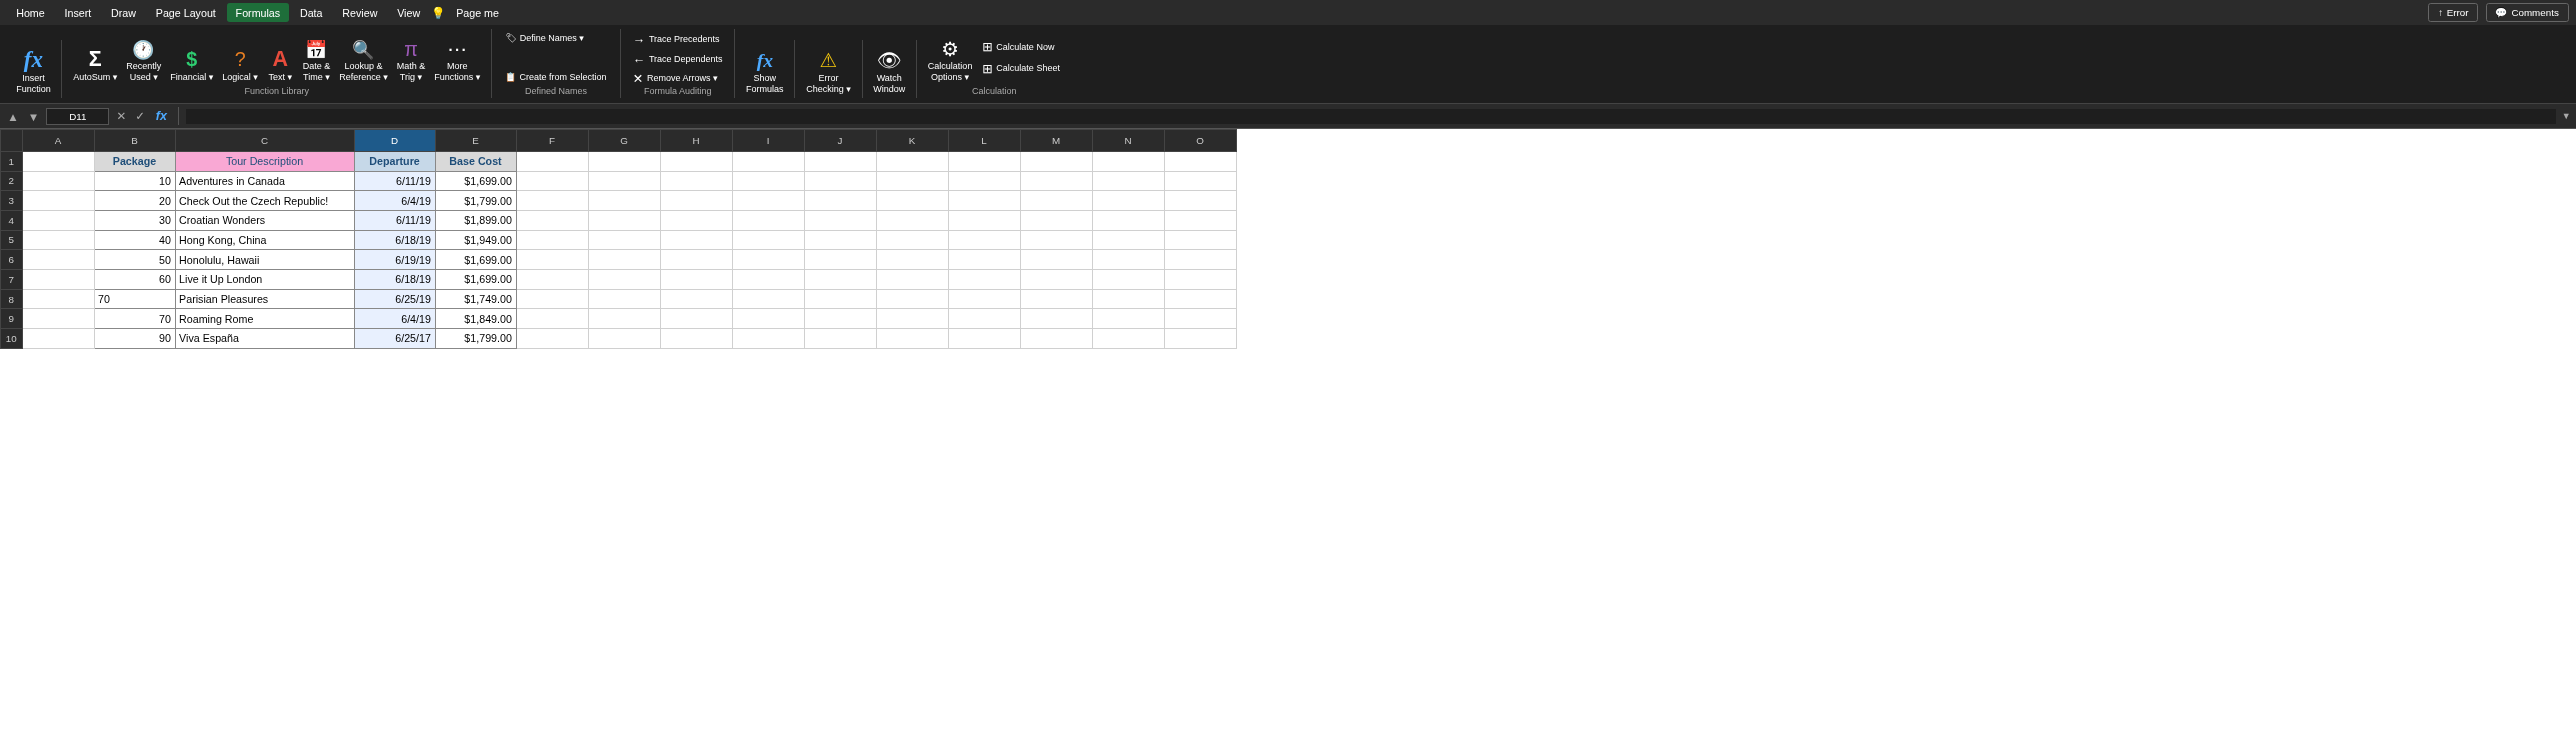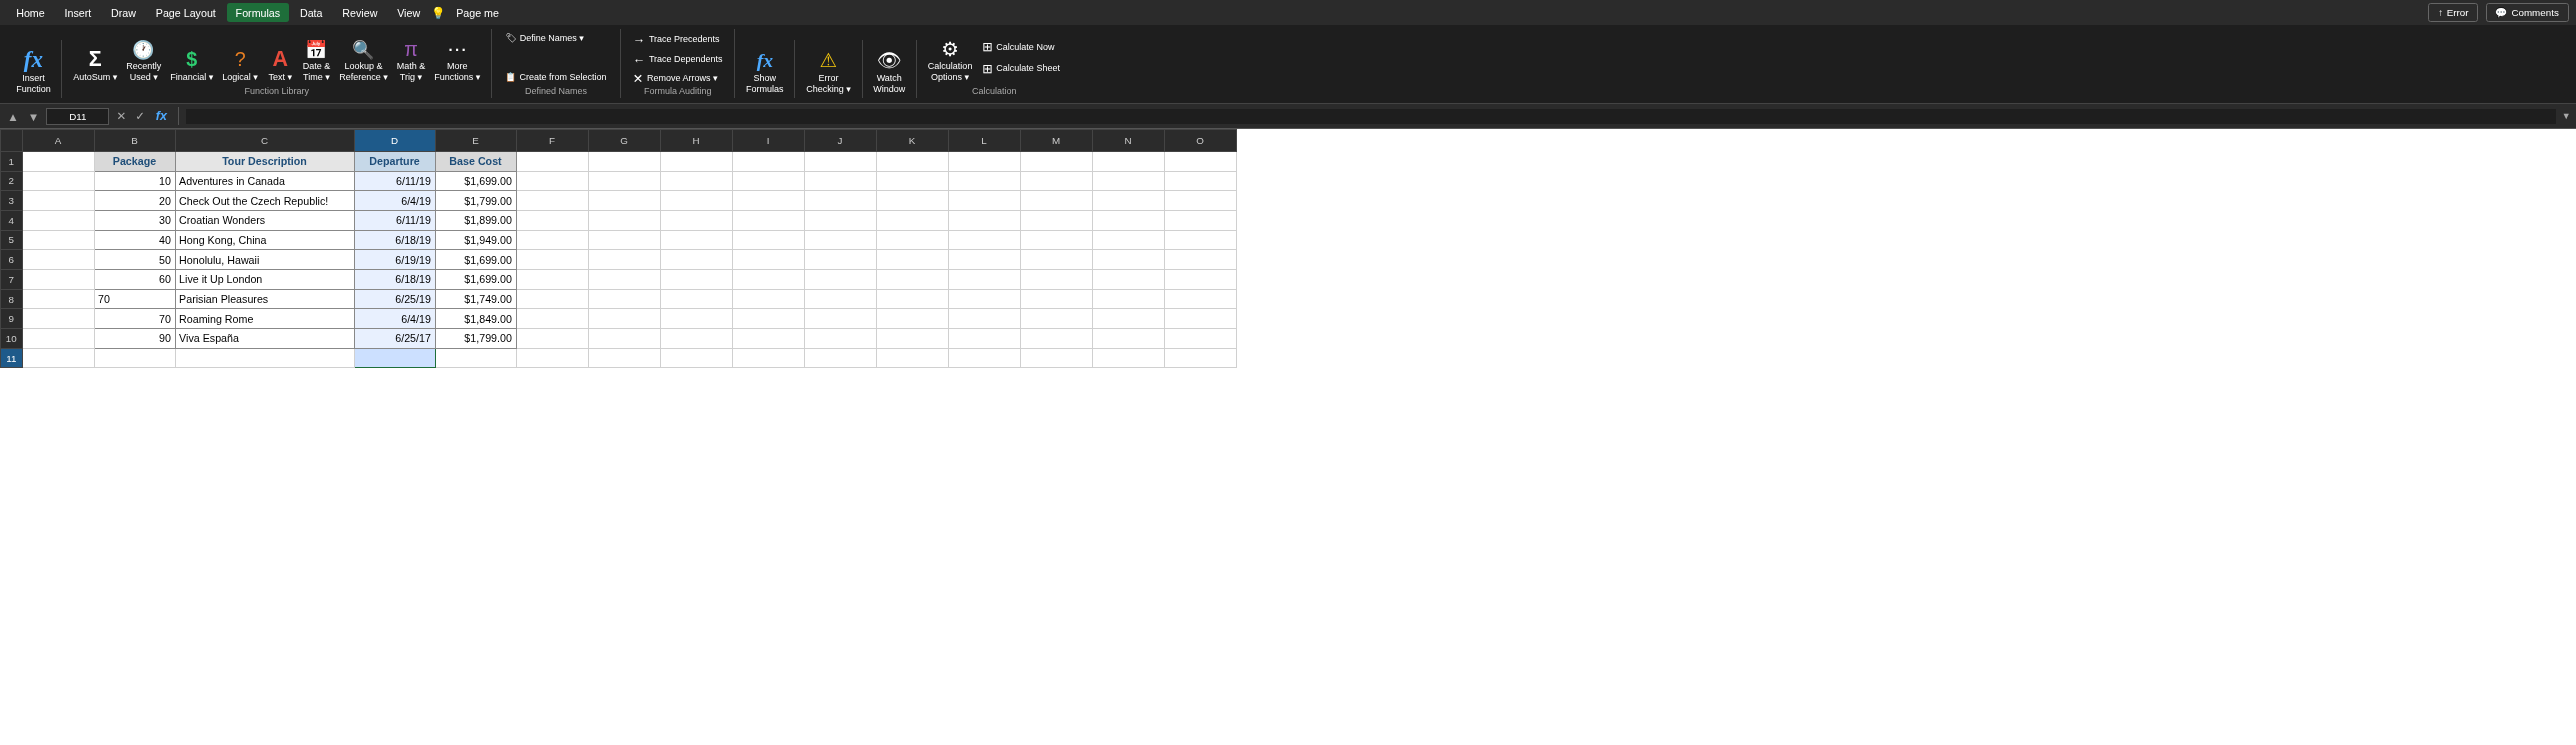--- a/index.html
+++ b/index.html
@@ -482,21 +482,21 @@
         <th style="width:72px;">M</th>
         <th style="width:72px;">N</th>
         <th style="width:72px;">O</th>
       </tr>
     </thead>
     <tbody id="table-body">
     <tr>
           <td class="row-header">1</td>
           <td class="cell" style="width: 36px;"></td>
           <td class="cell header-cell data-border" style="width: 81px; font-weight: bold; color: rgb(31, 78, 121); text-align: center; background: rgb(217, 217, 217);">Package</td>
-          <td class="cell header-cell data-border" style="width: 179px; font-weight: bold; color: rgb(31, 78, 121); text-align: center; background: #e5e5e5;">Tour Description</td>
+          <td class="cell header-cell data-border" style="width: 179px; font-weight: normal; color: rgb(31, 78, 121); text-align: center; background: #f9a8d4;">Tour Description</td>
           <td class="cell header-cell data-border" style="width: 81px; font-weight: bold; color: rgb(31, 78, 121); text-align: center; background: rgb(198, 216, 232);">Departure</td>
           <td class="cell header-cell data-border" style="width: 81px; font-weight: bold; color: rgb(31, 78, 121); text-align: center; background: rgb(217, 217, 217);">Base Cost</td>
           <td class="cell" style="width: 72px;"></td>
           <td class="cell" style="width: 72px;"></td>
           <td class="cell" style="width: 72px;"></td>
           <td class="cell" style="width: 72px;"></td>
           <td class="cell" style="width: 72px;"></td>
           <td class="cell" style="width: 72px;"></td>
           <td class="cell" style="width: 72px;"></td>
           <td class="cell" style="width: 72px;"></td>
@@ -658,34 +658,16 @@
           <td class="cell" style="width: 72px;"></td>
           <td class="cell" style="width: 72px;"></td>
           <td class="cell" style="width: 72px;"></td>
           <td class="cell" style="width: 72px;"></td>
           <td class="cell" style="width: 72px;"></td>
           <td class="cell" style="width: 72px;"></td>
           <td class="cell" style="width: 72px;"></td>
           <td class="cell" style="width: 72px;"></td>
           <td class="cell" style="width: 72px;"></td>
         </tr>
-        <tr>
-          <td class="row-header" style="background: rgb(30, 90, 138); color: rgb(255, 255, 255);">11</td>
-          <td class="cell" style="width: 36px;"></td>
-          <td class="cell" style="width: 81px;"></td>
-          <td class="cell" style="width: 179px;"></td>
-          <td class="cell" style="width: 81px; background: rgb(204, 224, 255); border-width: 1.8px; border-style: solid; border-color: rgb(30, 110, 58);"></td>
-          <td class="cell" style="width: 81px;"></td>
-          <td class="cell" style="width: 72px;"></td>
-          <td class="cell" style="width: 72px;"></td>
-          <td class="cell" style="width: 72px;"></td>
-          <td class="cell" style="width: 72px;"></td>
-          <td class="cell" style="width: 72px;"></td>
-          <td class="cell" style="width: 72px;"></td>
-          <td class="cell" style="width: 72px;"></td>
-          <td class="cell" style="width: 72px;"></td>
-          <td class="cell" style="width: 72px;"></td>
-          <td class="cell" style="width: 72px;"></td>
-        </tr>
       </tbody>
   </table>
 </div>
 
 
 </body></html>

